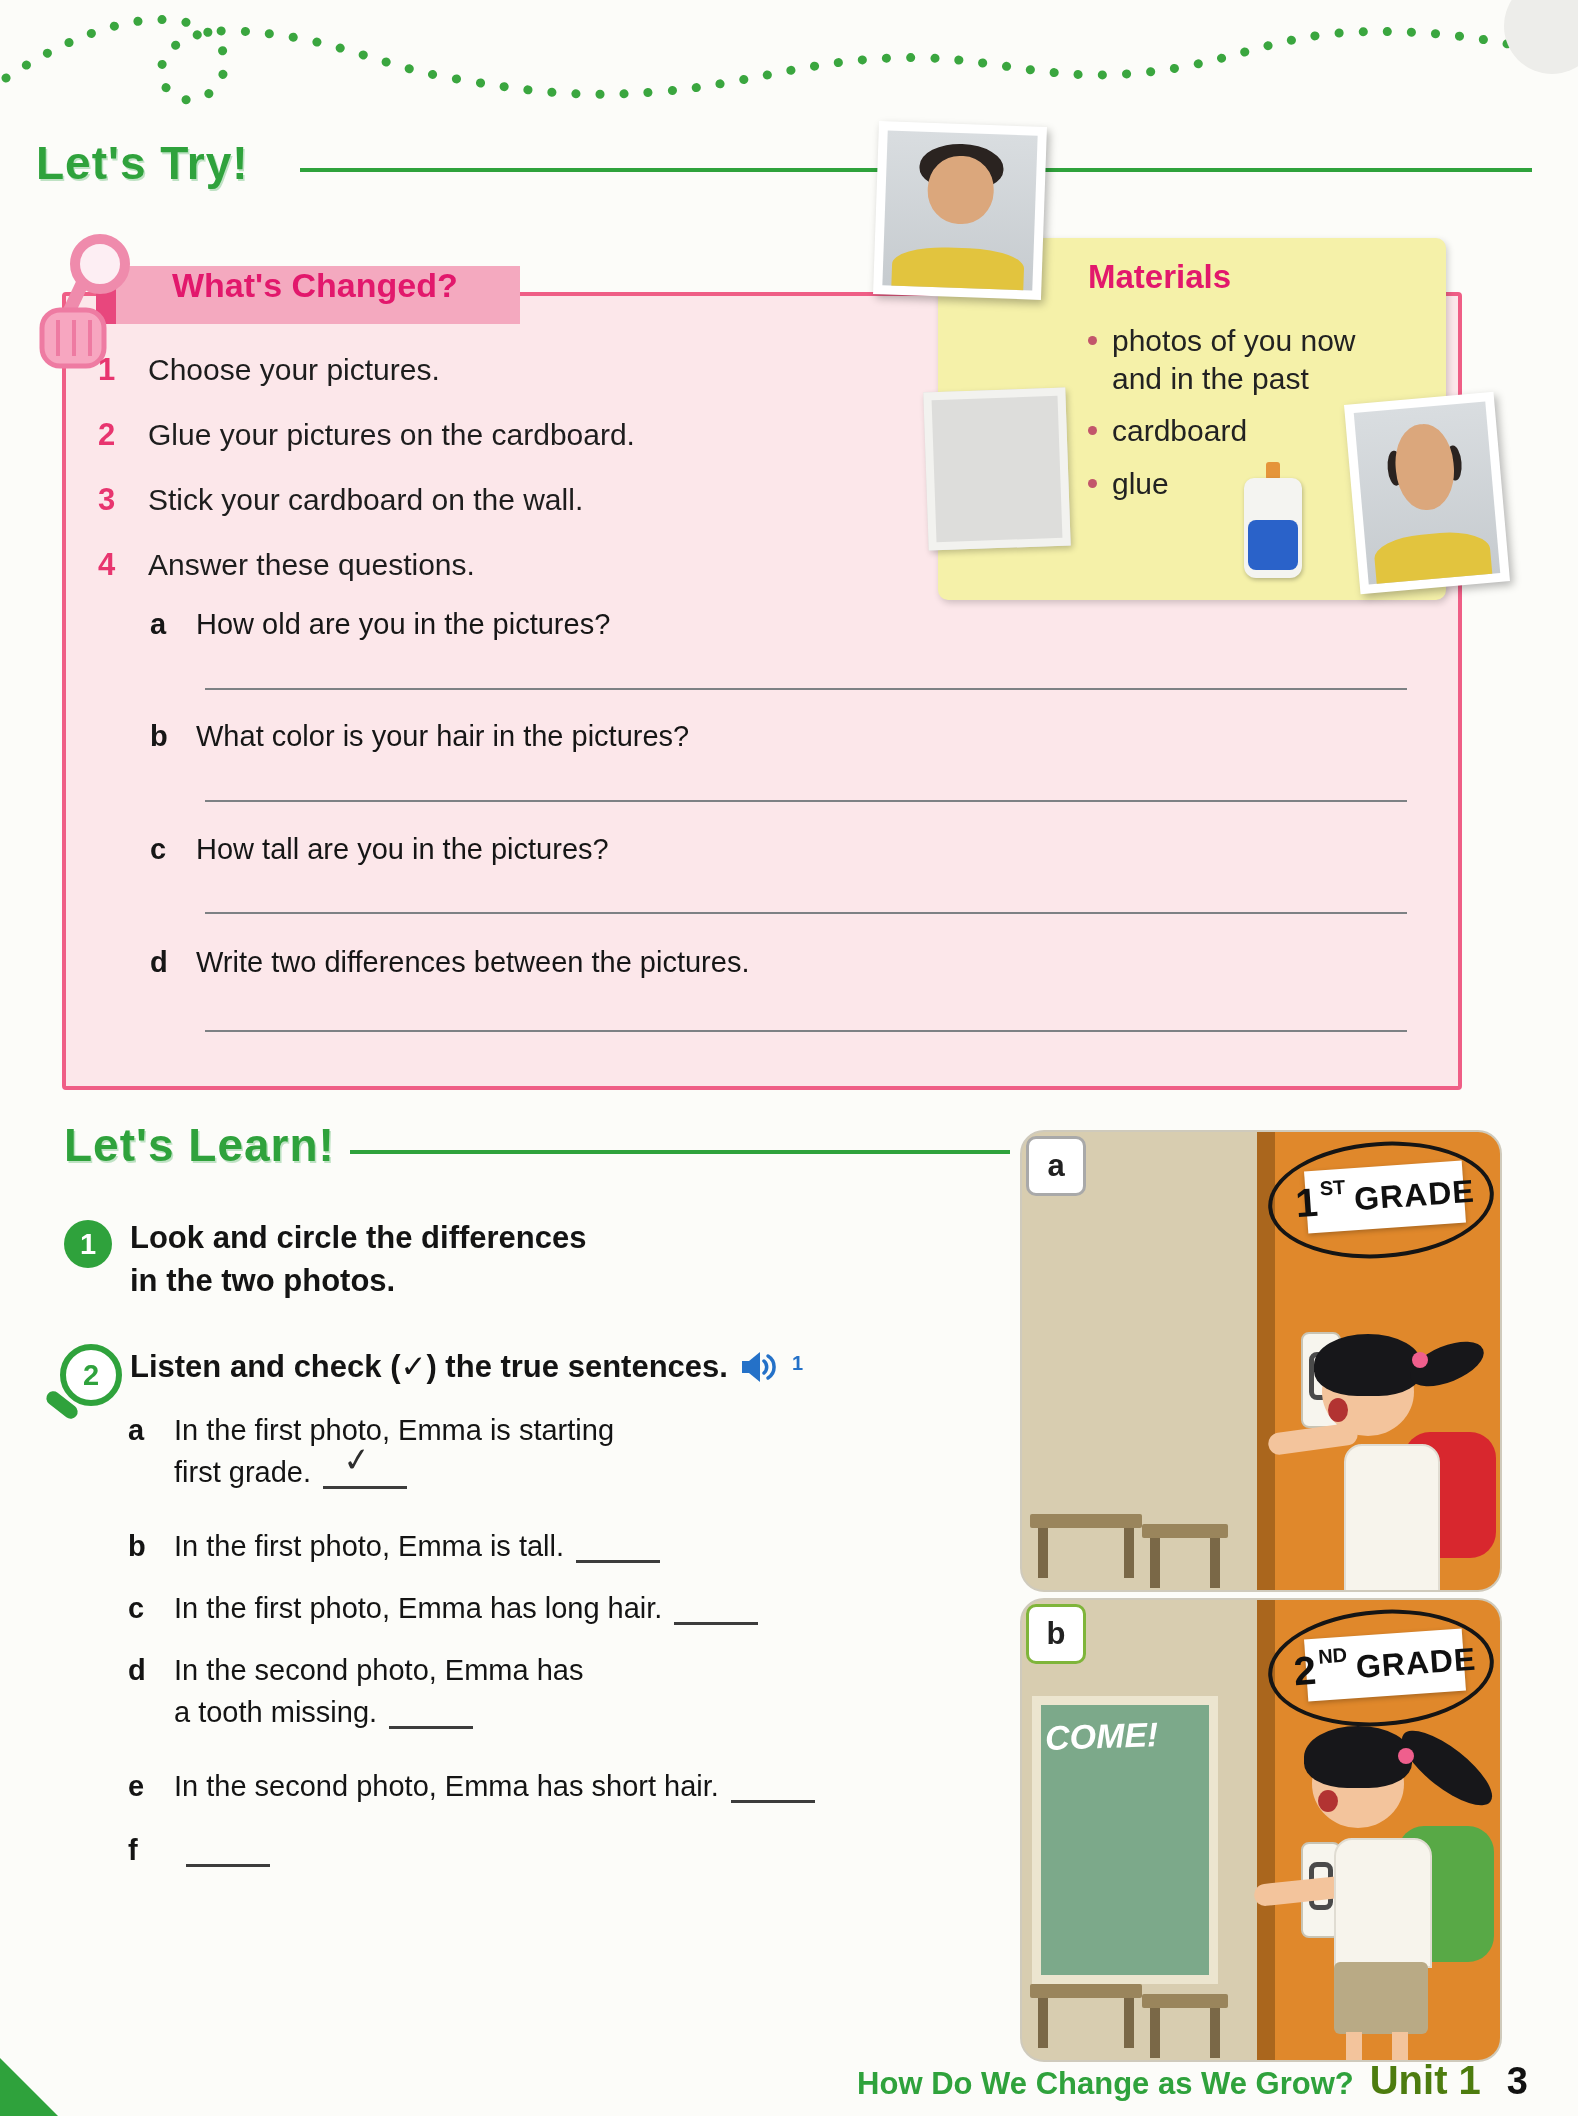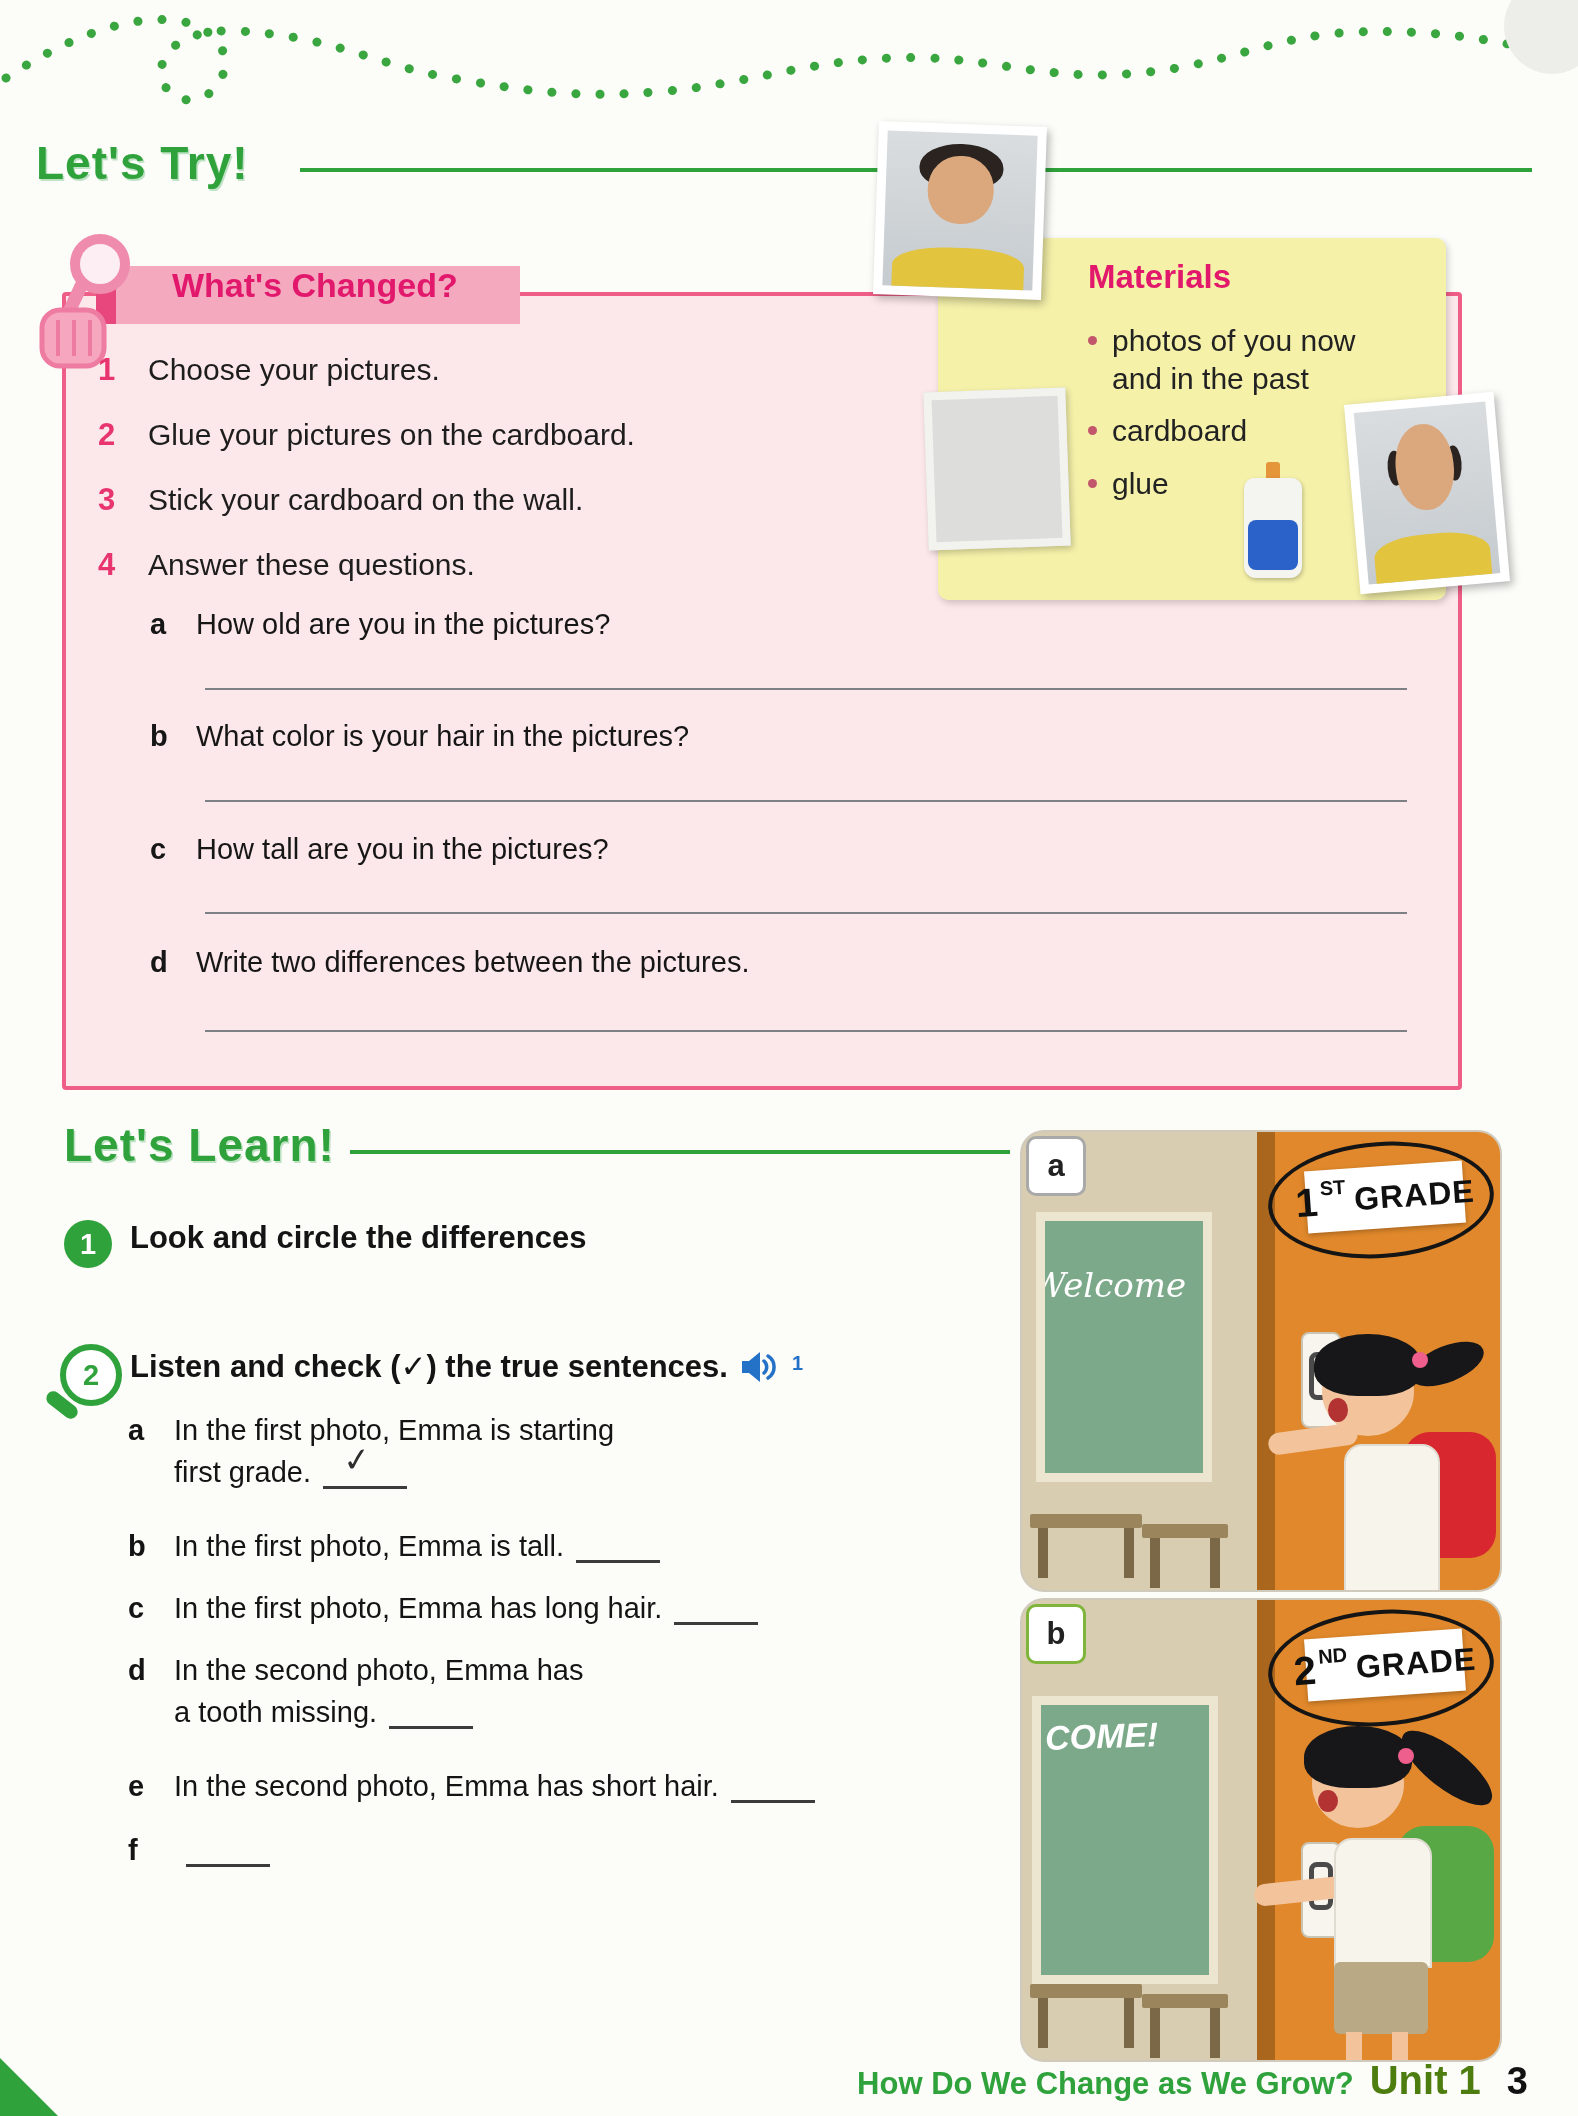--- a/index.html
+++ b/index.html
@@ -226,20 +226,21 @@
         <div class="p-shirt"></div>
     </div>
   </div>
 
   <div class="sec-heading" style="left:64px;top:1118px;">Let's Learn!</div>
   <div class="heading-line" style="left:350px;top:1150px;width:660px;"></div>
 
   <div class="num-badge badge1">1</div>
   <div class="task-text" style="left:130px;top:1216px;">
     <div>Look and circle the differences</div>
+    <div>in the two photos.</div>
   </div>
 
   <div class="num-badge badge2">2</div>
   <div class="badge2-handle"></div>
   <div class="task2-row">
     <span class="t2">Listen and check (✓) the true sentences.</span>
     <span style="display:inline-flex;">
       <svg width="40" height="36" viewBox="0 0 40 36">
         <rect x="2" y="12" width="8" height="12" fill="#2471c8"></rect>
         <polygon points="9,12 20,3 20,33 9,24" fill="#2471c8"></polygon>
@@ -298,23 +299,20 @@
 
   <div class="sent-row" style="top:1834px;">
     <span class="sent-letter">f</span>
     <span class="blank">
         <span class="check"></span>
       </span>
   </div>
 
   <div class="photo-card" style="top:1130px;">
     <div class="scene" style="height:462px;">
-      <div class="chalkboard" style="left:14px;top:80px;width:158px;height:252px;">
-        <span class="board-text-a">Welcome</span>
-      </div>
       <div class="desk" style="left:8px;bottom:12px;">
         <div class="desk-top"></div>
           <div class="desk-leg leg-l"></div>
           <div class="desk-leg leg-r"></div>
       </div>
       <div class="desk" style="left:120px;bottom:2px;width:86px;">
         <div class="desk-top"></div>
           <div class="desk-leg leg-l"></div>
           <div class="desk-leg leg-r"></div>
       </div>

